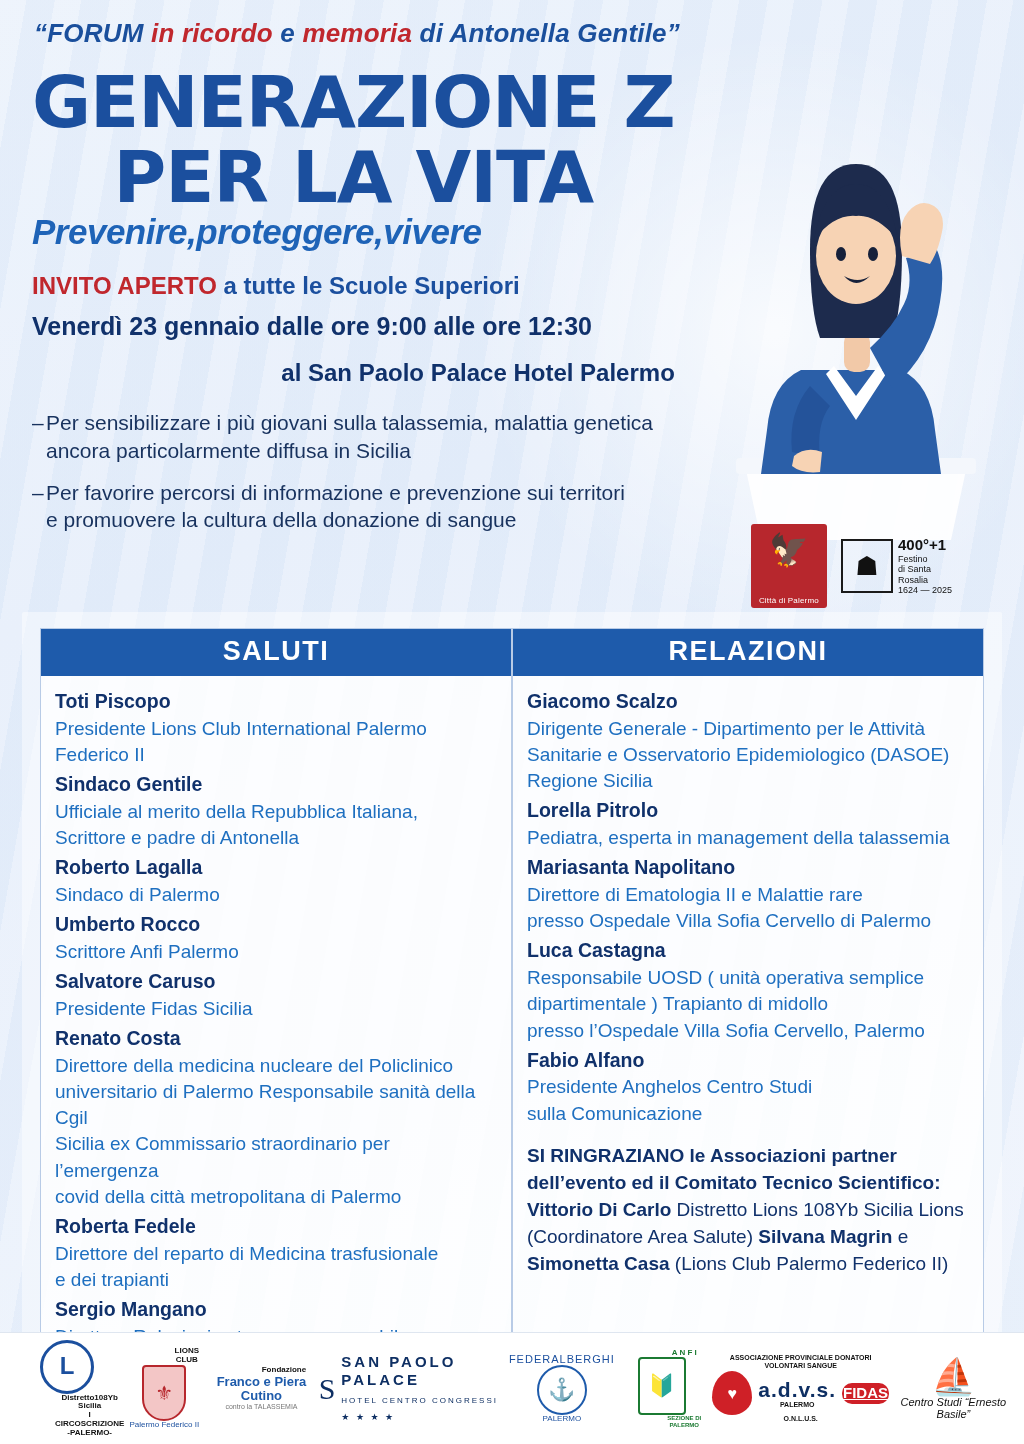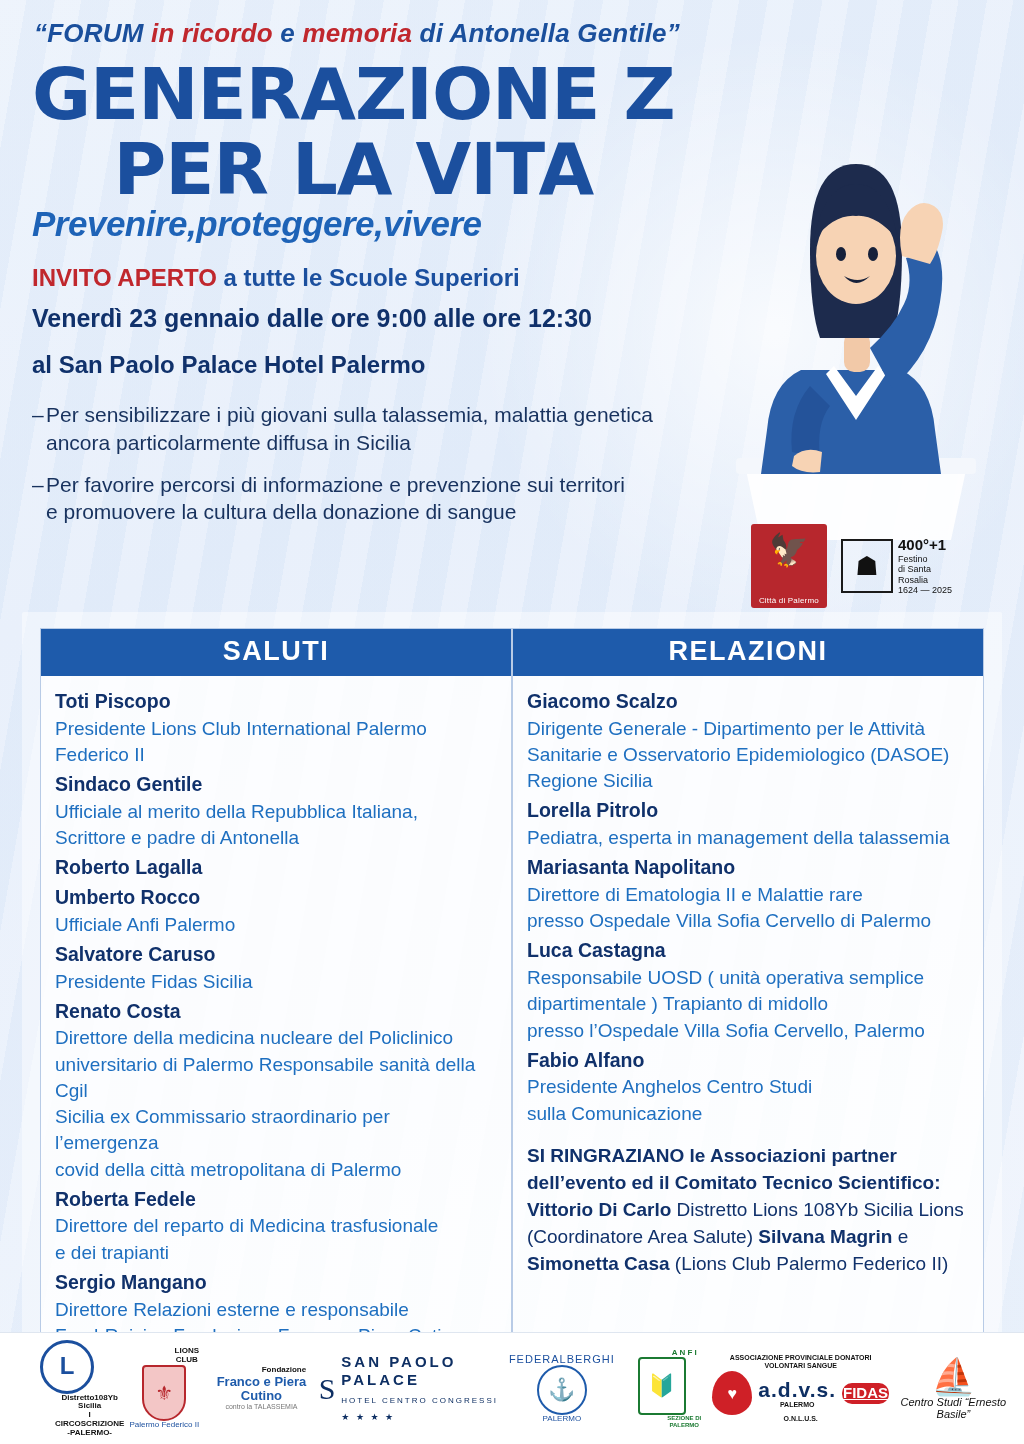--- a/index.html
+++ b/index.html
@@ -43,21 +43,21 @@
     font-weight: bold;
     font-style: italic;
     letter-spacing: .2px;
     white-space: nowrap;
   }
   .forum-line .blue { color: #1a4f9c; }
   .forum-line .red { color: #c0272d; }
 
   .title-block {
     position: absolute;
-    left: 32px; top: 60px;
+    left: 32px; top: 68px;
   }
   .title-1, .title-2 {
     font-size: 72px;
     line-height: 0.96;
     font-weight: bold;
     color: #1b4f9e;
     letter-spacing: -1px;
     font-family: "DejaVu Sans", sans-serif;
   }
   .title-2 { margin-top: 6px; text-align: center; }
@@ -79,20 +79,21 @@
     margin-top: 12px;
     font-size: 25px;
     font-weight: bold;
     color: #10316b;
   }
   .where {
     margin-top: 18px;
     font-size: 24px;
     font-weight: bold;
     color: #10316b;
+    text-align: right;
   }
   .bullets {
     margin-top: 22px;
     font-size: 21px;
     color: #18325e;
     line-height: 1.32;
   }
   .bullets p { margin: 0 0 14px 0; }
   .bullets .dash { display: inline-block; width: 14px; }
 
@@ -362,24 +363,25 @@
               <div class="rl" style="white-space:pre-line">Presidente Lions Club International Palermo
 Federico II</div>
             </div>
           <div class="entry">
               <div class="nm">Sindaco Gentile</div>
               <div class="rl" style="white-space:pre-line">Ufficiale al merito della Repubblica Italiana,
 Scrittore e padre di Antonella</div>
             </div>
           <div class="entry">
               <div class="nm">Roberto Lagalla</div>
+              <div class="rl" style="white-space:pre-line">Sindaco di Palermo</div>
             </div>
           <div class="entry">
               <div class="nm">Umberto Rocco</div>
-              <div class="rl" style="white-space:pre-line">Ufficiale Anfi Palermo</div>
+              <div class="rl" style="white-space:pre-line">Scrittore Anfi Palermo</div>
             </div>
           <div class="entry">
               <div class="nm">Salvatore Caruso</div>
               <div class="rl" style="white-space:pre-line">Presidente Fidas Sicilia</div>
             </div>
           <div class="entry">
               <div class="nm">Renato Costa</div>
               <div class="rl" style="white-space:pre-line">Direttore della medicina nucleare del Policlinico
 universitario di Palermo Responsabile sanità della Cgil
 Sicilia ex Commissario straordinario per l’emergenza

